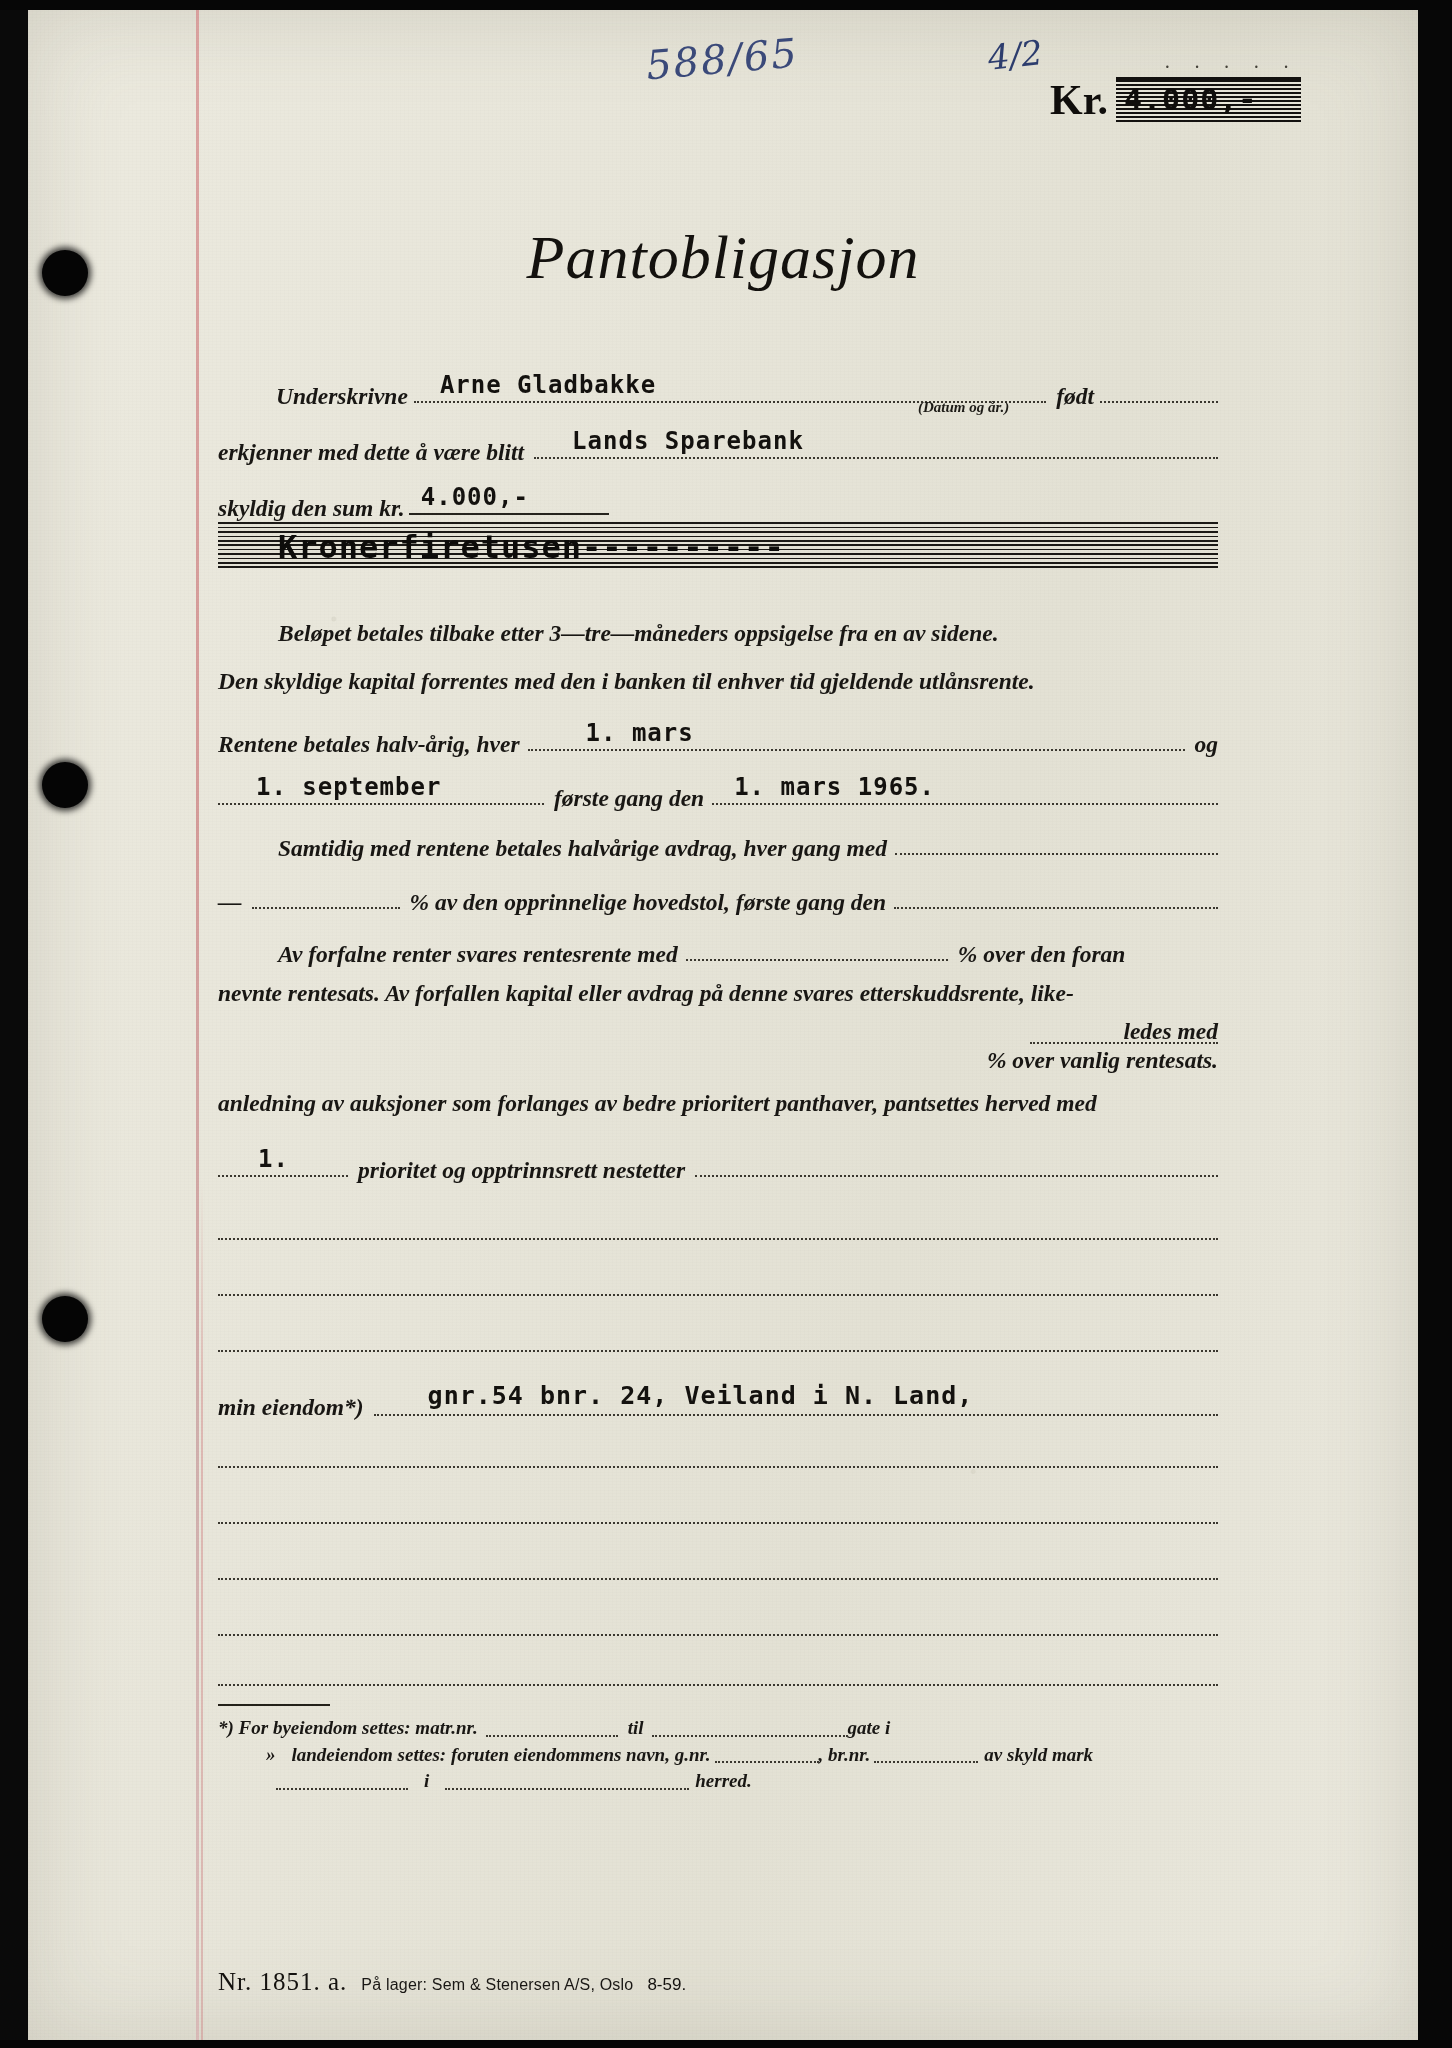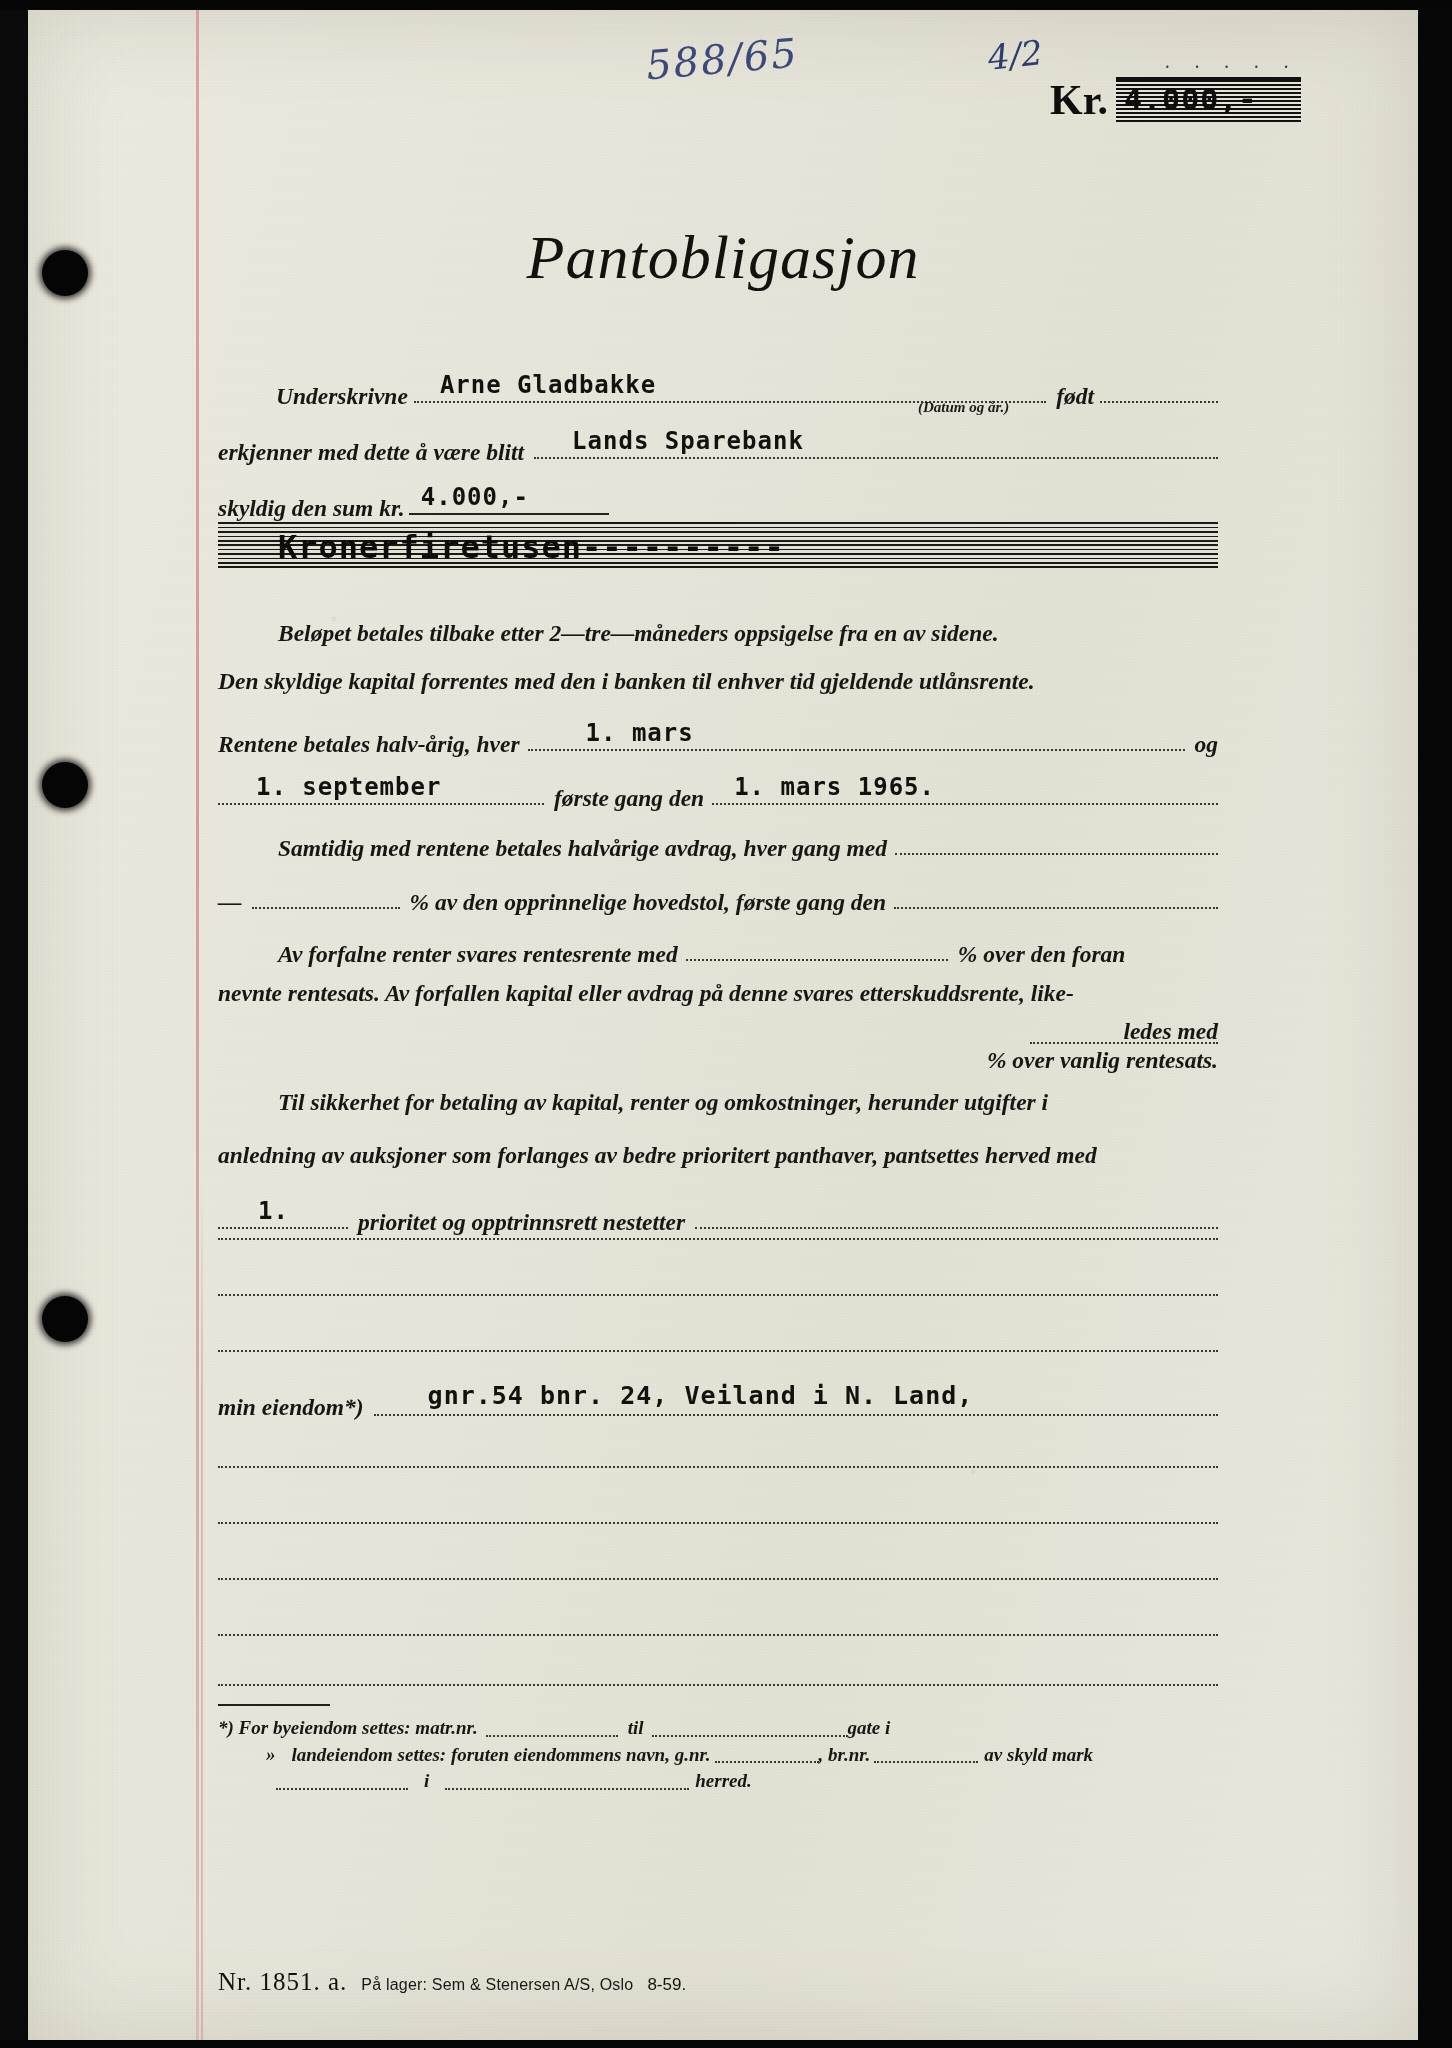--- a/index.html
+++ b/index.html
@@ -154,21 +154,21 @@
       <div class="row ln" style="height:56px;">
         <span class="ser">skyldig den sum kr.</span>
         <span class="dots solid" style="margin-left:4px;max-width:200px;min-width:200px;position:relative;">
           <span class="fill" style="position:absolute;left:12px;bottom:4px;">4.000,-</span>
         </span>
         <span style="flex:1 1 auto;"></span>
       </div>
 
       <div style="height:90px;"></div>
 
-      <div class="ln ser ind" style="height:46px;line-height:46px;">Beløpet betales tilbake etter 2—tre—måneders oppsigelse fra en av sidene.</div>
+      <div class="ln ser ind" style="height:46px;line-height:46px;">Beløpet betales tilbake etter 3—tre—måneders oppsigelse fra en av sidene.</div>
 
       <div class="ln ser" style="height:50px;line-height:50px;">Den skyldige kapital forrentes med den i banken til enhver tid gjeldende utlånsrente.</div>
 
       <div class="row ln" style="height:50px;">
         <span class="ser">Rentene betales halv-årig, hver</span>
         <span class="dots" style="margin-left:8px;position:relative;">
           <span class="fill" style="position:absolute;left:58px;bottom:4px;">1. mars</span>
         </span>
         <span class="ser" style="margin-left:10px;">og</span>
       </div>
@@ -203,21 +203,20 @@
 
       <div class="ln ser" style="height:54px;line-height:54px;">nevnte rentesats. Av forfallen kapital eller avdrag på denne svares etterskuddsrente, like-</div>
 
       <div class="row ln" style="height:56px;flex-direction:column;">
         <span class="ser">ledes med</span>
         <span class="dots" style="margin-left:10px;max-width:188px;min-width:188px;"></span>
         <span class="ser" style="margin-left:12px;">% over vanlig rentesats.</span>
         <span style="flex:1 1 auto;"></span>
       </div>
 
-      <div class="ln ser ind" style="height:52px;line-height:52px;padding-left:60px;">Til sikkerhet for betaling av kapital, renter og omkostninger, herunder utgifter i</div>
       <div class="ln ser" style="height:54px;line-height:54px;">anledning av auksjoner som forlanges av bedre prioritert panthaver, pantsettes herved med</div>
 
       <div class="row ln" style="height:52px;">
         <span class="dots" style="max-width:130px;min-width:130px;position:relative;">
           <span class="fill" style="position:absolute;left:40px;bottom:4px;">1.</span>
         </span>
         <span class="ser" style="margin-left:10px;">prioritet og opptrinnsrett nestetter</span>
         <span class="dots" style="margin-left:10px;"></span>
       </div>
 

